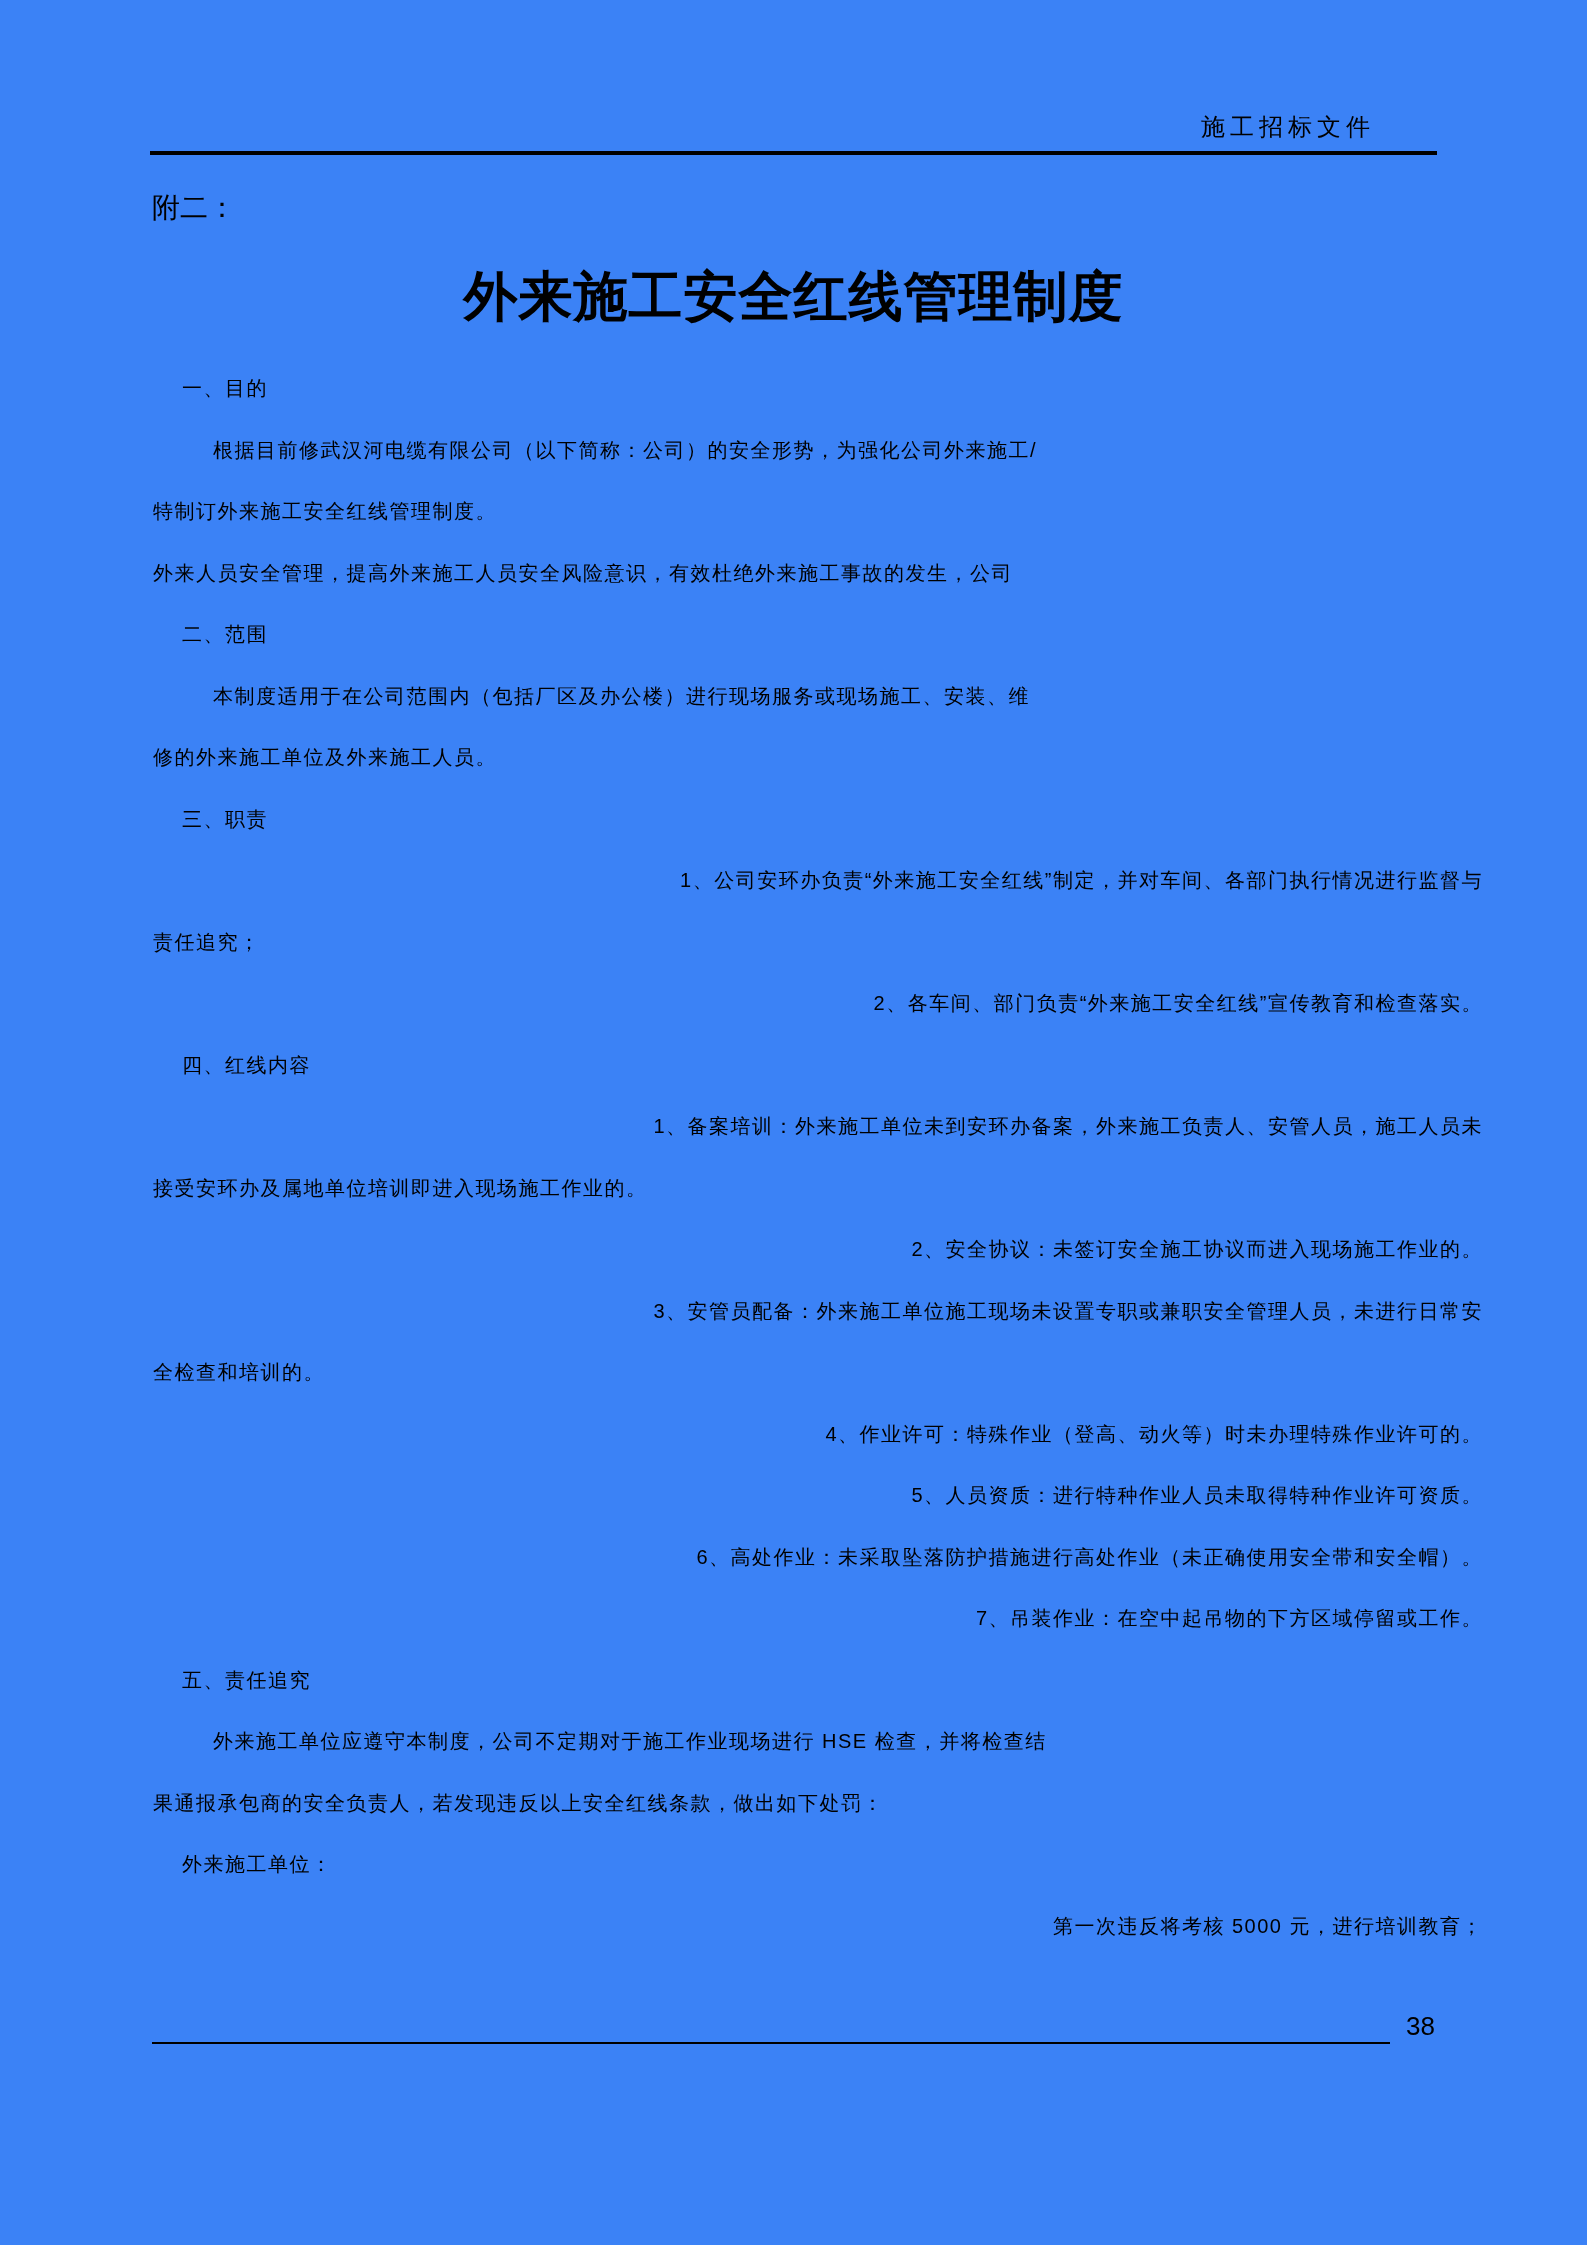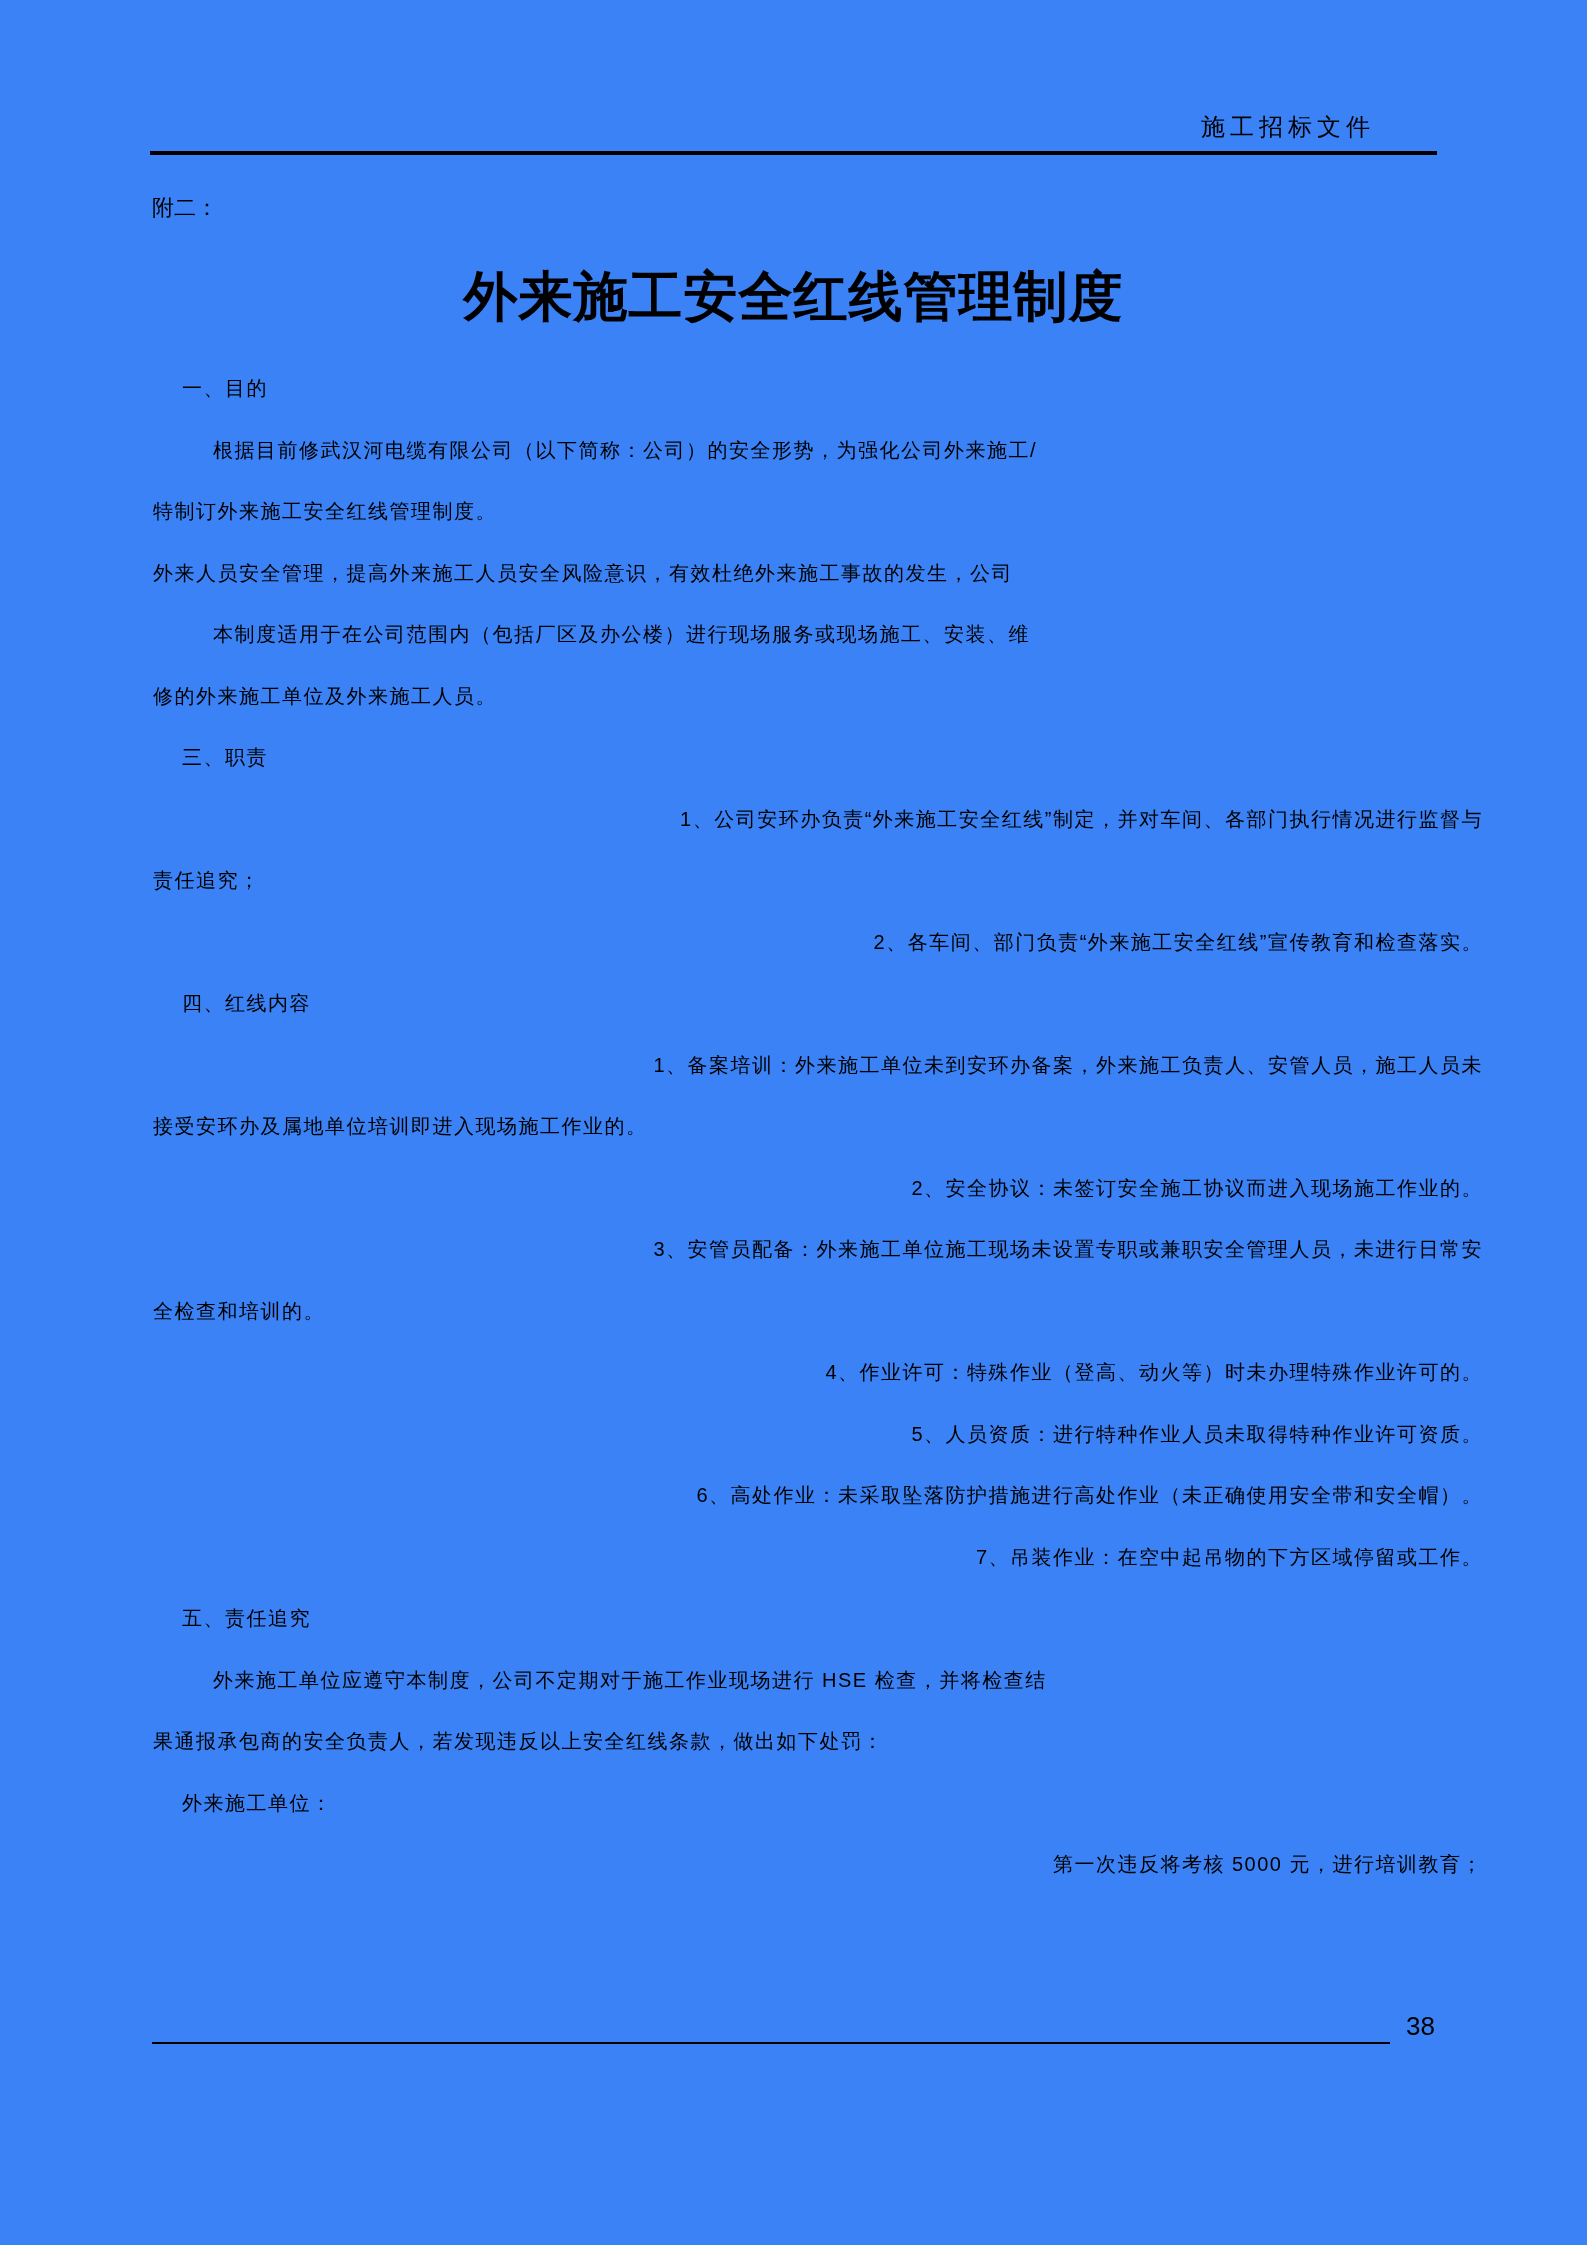--- a/index.html
+++ b/index.html
@@ -32,21 +32,21 @@
     left: 150px;
     width: 1287px;
     height: 4px;
     background: #000000;
   }
   
   .attachment {
     position: absolute;
     top: 186px;
     left: 152px;
-    font-size: 22px;
+    font-size: 28px;
     line-height: 44px;
     white-space: nowrap;
   }
   
   .title {
     position: absolute;
     top: 258px;
     left: 0;
     width: 100%;
     margin: 0;
@@ -104,20 +104,21 @@
 
   <div class="attachment">附二：</div>
 
   <h1 class="title">外来施工安全红线管理制度</h1>
 
   <div class="body-block" id="body-lines">
       <div class="line heading">一、目的</div>
       <div class="line para">根据目前修武汉河电缆有限公司（以下简称：公司）的安全形势，为强化公司外来施工/</div>
       <div class="line flush">特制订外来施工安全红线管理制度。</div>
       <div class="line flush">外来人员安全管理，提高外来施工人员安全风险意识，有效杜绝外来施工事故的发生，公司</div>
+      <div class="line heading">二、范围</div>
       <div class="line para">本制度适用于在公司范围内（包括厂区及办公楼）进行现场服务或现场施工、安装、维</div>
       <div class="line flush">修的外来施工单位及外来施工人员。</div>
       <div class="line heading">三、职责</div>
       <div class="line item">1、公司安环办负责“外来施工安全红线”制定，并对车间、各部门执行情况进行监督与</div>
       <div class="line flush">责任追究；</div>
       <div class="line item">2、各车间、部门负责“外来施工安全红线”宣传教育和检查落实。</div>
       <div class="line heading">四、红线内容</div>
       <div class="line item">1、备案培训：外来施工单位未到安环办备案，外来施工负责人、安管人员，施工人员未</div>
       <div class="line flush">接受安环办及属地单位培训即进入现场施工作业的。</div>
       <div class="line item">2、安全协议：未签订安全施工协议而进入现场施工作业的。</div>

